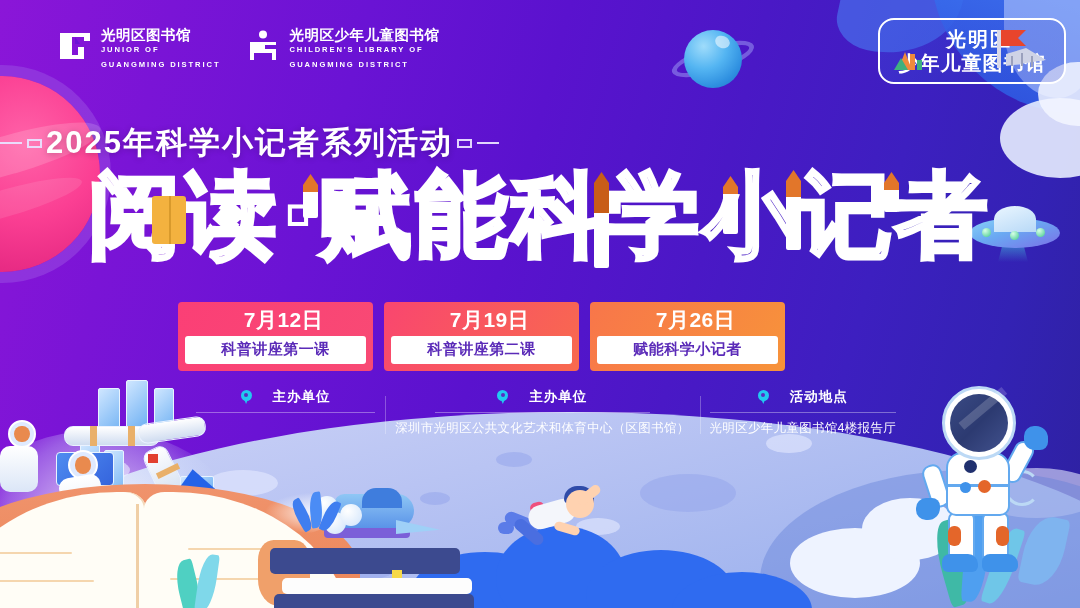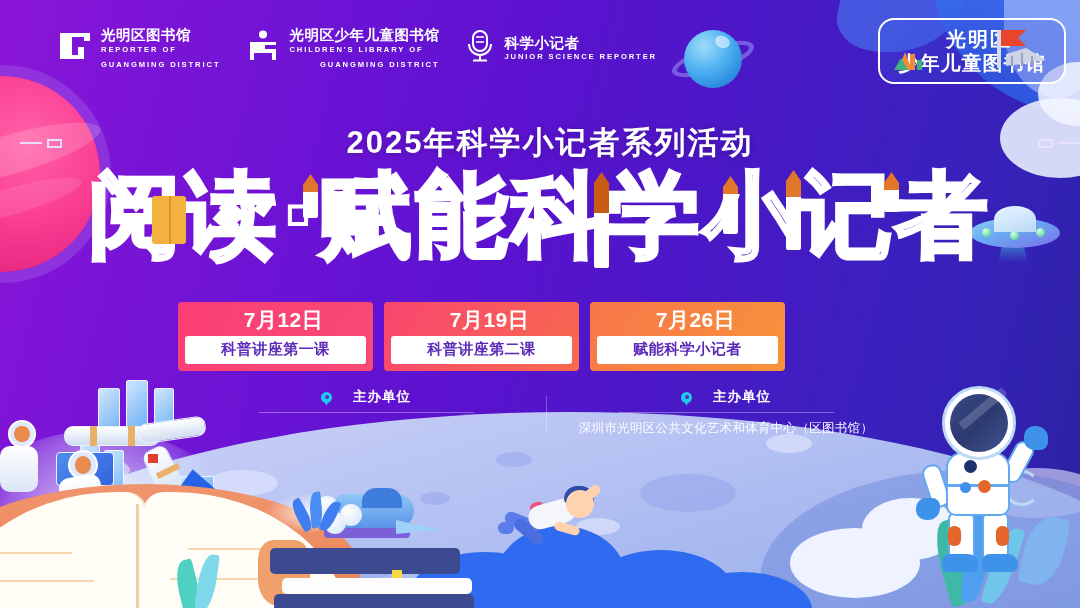--- a/index.html
+++ b/index.html
@@ -157,35 +157,35 @@
   .plant{position:absolute;}
   .leafblade{position:absolute;border-radius:60% 10% 60% 10%;}
 
   
   .logos{position:absolute;left:58px;top:28px;display:flex;align-items:center;gap:26px;}
   .logo{display:flex;align-items:center;gap:9px;}
   .logo .mark{flex:0 0 auto;}
   .logo .txt{line-height:1;}
   .logo .cn{color:#fff;font-size:14.5px;font-weight:700;letter-spacing:.5px;white-space:nowrap;}
   .logo .en{color:#fff;font-size:7.6px;font-weight:700;letter-spacing:1.9px;margin-top:3px;white-space:nowrap;}
-  .logo .en2{color:#fff;font-size:7.6px;font-weight:700;letter-spacing:1.9px;margin-top:8px;white-space:nowrap;text-align:right;}
+  .logo .en2{color:#fff;font-size:7.6px;font-weight:700;letter-spacing:1.9px;margin-top:8px;white-space:nowrap;}
 
   
   .corner-logo{
     position:absolute;left:878px;top:18px;width:188px;height:66px;
     border:2.5px solid #ffffff;border-radius:16px;
     background:linear-gradient(135deg,rgba(60,90,230,.30),rgba(40,60,200,.22));
     display:flex;flex-direction:column;align-items:center;justify-content:center;
   }
   .corner-logo .cl1{color:#fff;font-size:20px;font-weight:700;letter-spacing:2px;line-height:1.05;margin-left:14px;}
   .corner-logo .cl2{color:#fff;font-size:20px;font-weight:700;letter-spacing:1px;line-height:1.1;margin-top:2px;}
   .corner-deco{position:absolute;}
 
   
-  .subtitle-row{position:absolute;left:0;right:0;top:122px;display:flex;align-items:center;justify-content:space-between;gap:4px;margin-left:20px;}
+  .subtitle-row{position:absolute;left:0;right:0;top:122px;display:flex;align-items:center;justify-content:flex-start;gap:4px;}
   .subtitle{
     color:#fff;font-size:31px;font-weight:700;letter-spacing:2px;white-space:nowrap;
     text-shadow:0 1px 6px rgba(0,0,0,.22);
   }
   .deco{display:flex;align-items:center;gap:5px;}
   .deco .bar{width:22px;height:2px;background:#e9e2ff;opacity:.95;}
   .deco .box{width:15px;height:9px;border:2px solid #e9e2ff;opacity:.95;}
 
   .title{
     position:absolute;left:0;right:0;top:168px;text-align:center;white-space:nowrap;
@@ -217,21 +217,21 @@
     font-size:15px;font-weight:700;color:#5b2bb8;padding:4px 0 5px;letter-spacing:.5px;white-space:nowrap;
   }
   .card.c1{background:linear-gradient(120deg,#fb3f76,#f84a74);}
   .card.c2{background:linear-gradient(120deg,#f9466f,#f86a4e);}
   .card.c3{background:linear-gradient(120deg,#f8764a,#f7933a);}
 
   
   .info{position:absolute;left:186px;top:388px;width:720px;display:flex;}
   .col{flex:1;display:flex;flex-direction:column;align-items:center;padding:0 10px;position:relative;}
   .col+.col:before{content:"";position:absolute;left:0;top:8px;width:1px;height:38px;background:rgba(255,255,255,.28);}
-  .col .head{display:flex;align-items:flex-end;gap:21px;}
+  .col .head{display:flex;align-items:center;gap:21px;}
   .col .head .lbl{color:#fff;font-size:13.5px;font-weight:700;letter-spacing:1px;white-space:nowrap;}
   .pin{width:11px;height:14px;position:relative;flex:0 0 auto;}
   .pin:before{
     content:"";position:absolute;left:0;top:0;width:11px;height:11px;border-radius:50% 50% 50% 50%;
     background:#22c9f0;
   }
   .pin:after{
     content:"";position:absolute;left:3px;top:8px;width:5px;height:6px;background:#22c9f0;
     clip-path:polygon(50% 100%,0 0,100% 0);
   }
@@ -413,55 +413,40 @@
 
     <div class="logo">
       <span class="mark">
         <svg width="34" height="30" viewBox="0 0 34 30">
           <path d="M2 2 H32 V10 H26 V6 H14 V24 H20 V16 H26 V28 H2 Z" fill="#fff"></path>
           <path d="M17 6 L22 13 L17 13 Z" fill="#6a13d4"></path>
         </svg>
       </span>
       <span class="txt">
         <div class="cn">光明区图书馆</div>
-        <div class="en">REPORTER OF</div>
+        <div class="en">JUNIOR OF</div>
         <div class="en2">GUANGMING  DISTRICT</div>
       </span>
     </div>
 
     <div class="logo">
       <span class="mark">
         <svg width="34" height="32" viewBox="0 0 34 32">
           <circle cx="17" cy="4.5" r="4" fill="#fff"></circle>
           <path d="M4 12 H30 V15 H19 V19 H30 V30 H26 V23 H8 V30 H4 Z" fill="#fff"></path>
           <path d="M4 12 H15 V15 H4 Z" fill="#fff"></path>
         </svg>
       </span>
       <span class="txt">
         <div class="cn">光明区少年儿童图书馆</div>
         <div class="en">CHILDREN'S LIBRARY OF</div>
         <div class="en2">GUANGMING DISTRICT</div>
       </span>
     </div>
 
-    <div class="logo">
-      <span class="mark">
-        <svg width="30" height="34" viewBox="0 0 30 34">
-          <rect x="8" y="2" width="14" height="20" rx="7" fill="none" stroke="#fff" stroke-width="2"></rect>
-          <path d="M4 15 a11 11 0 0 0 22 0" fill="none" stroke="#fff" stroke-width="2"></path>
-          <line x1="15" y1="26" x2="15" y2="31" stroke="#fff" stroke-width="2"></line>
-          <line x1="8" y1="31.5" x2="22" y2="31.5" stroke="#fff" stroke-width="2"></line>
-          <path d="M11 8 h8 M11 13 h8" stroke="#fff" stroke-width="1.6"></path>
-        </svg>
-      </span>
-      <span class="txt">
-        <div class="cn">科学小记者</div>
-        <div class="en">JUNIOR  SCIENCE  REPORTER</div>
-      </span>
-    </div>
   </div>
 
   <div class="corner-logo">
     <div class="cl1">光明区</div>
     <div class="cl2">少年儿童图书馆</div>
     <span class="corner-deco" style="left:14px;top:20px;">
       <svg width="40" height="30" viewBox="0 0 40 30">
         <path d="M4 30 L11 12 L18 30 Z" fill="#f08a3c"></path>
         <path d="M0 30 L7 18 L14 30 Z" fill="#3fb07f"></path>
         <rect x="16" y="14" width="5" height="16" fill="#f08a3c"></rect>
@@ -553,15 +538,25 @@
       <div class="head">
         <span class="pin">
             <i></i>
           </span>
         <span class="lbl">主办单位</span>
       </div>
       <div class="rule"></div>
       <div class="val">深圳市光明区公共文化艺术和体育中心（区图书馆）</div>
     </div>
 
+    <div class="col">
+      <div class="head">
+        <span class="pin">
+            <i></i>
+          </span>
+        <span class="lbl">活动地点</span>
+      </div>
+      <div class="rule"></div>
+      <div class="val">光明区少年儿童图书馆4楼报告厅</div>
+    </div>
   </div>
 
 </div>
 
 </body></html>

